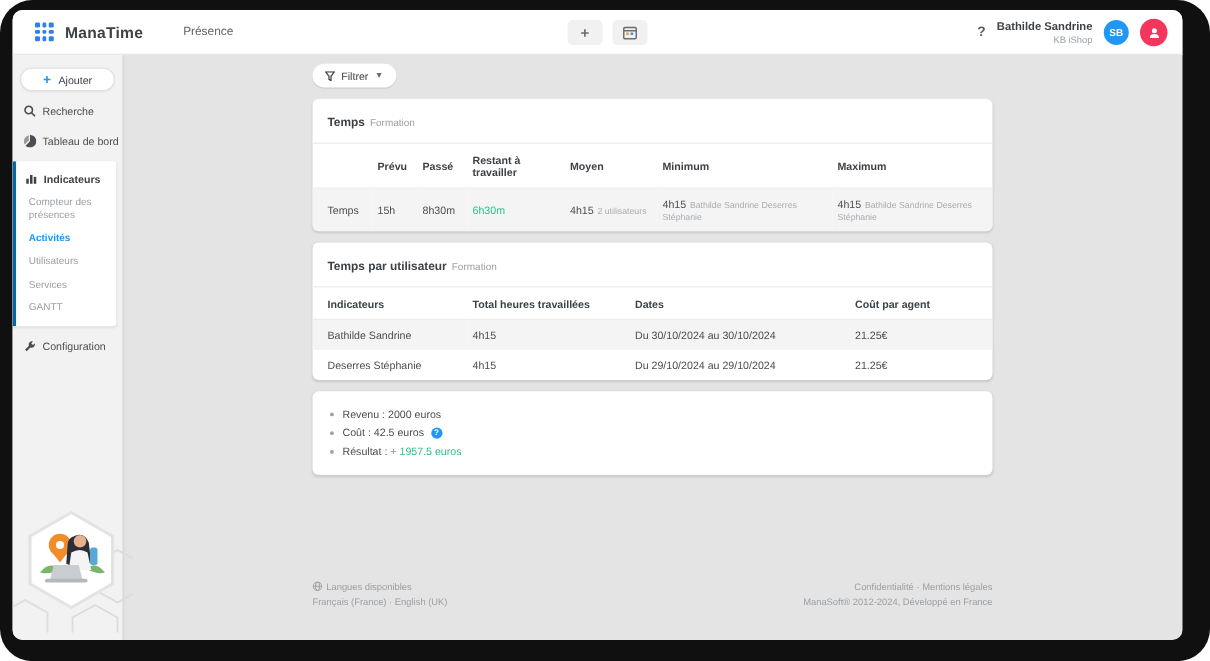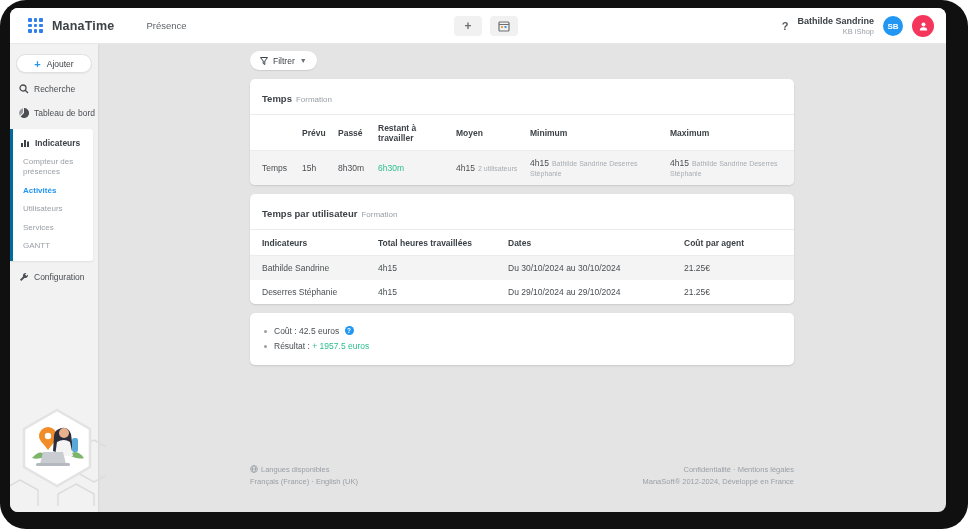--- a/index.html
+++ b/index.html
@@ -269,20 +269,24 @@
             <td>21.25€</td>
           </tr>
         </tbody>
             </table>
       </div>
 
       
       <div class="card">
         <ul class="rev-list">
           <li>
+            <span>Revenu :</span>
+            <span>2000 euros</span>
+          </li>
+          <li>
             <span>Coût :</span>
             <span>42.5 euros</span>
             <span class="q-circle">?</span>
           </li>
           <li>
             <span>Résultat :</span>
             <span class="rev-green">+ 1957.5 euros</span>
           </li>
         </ul>
       </div>

